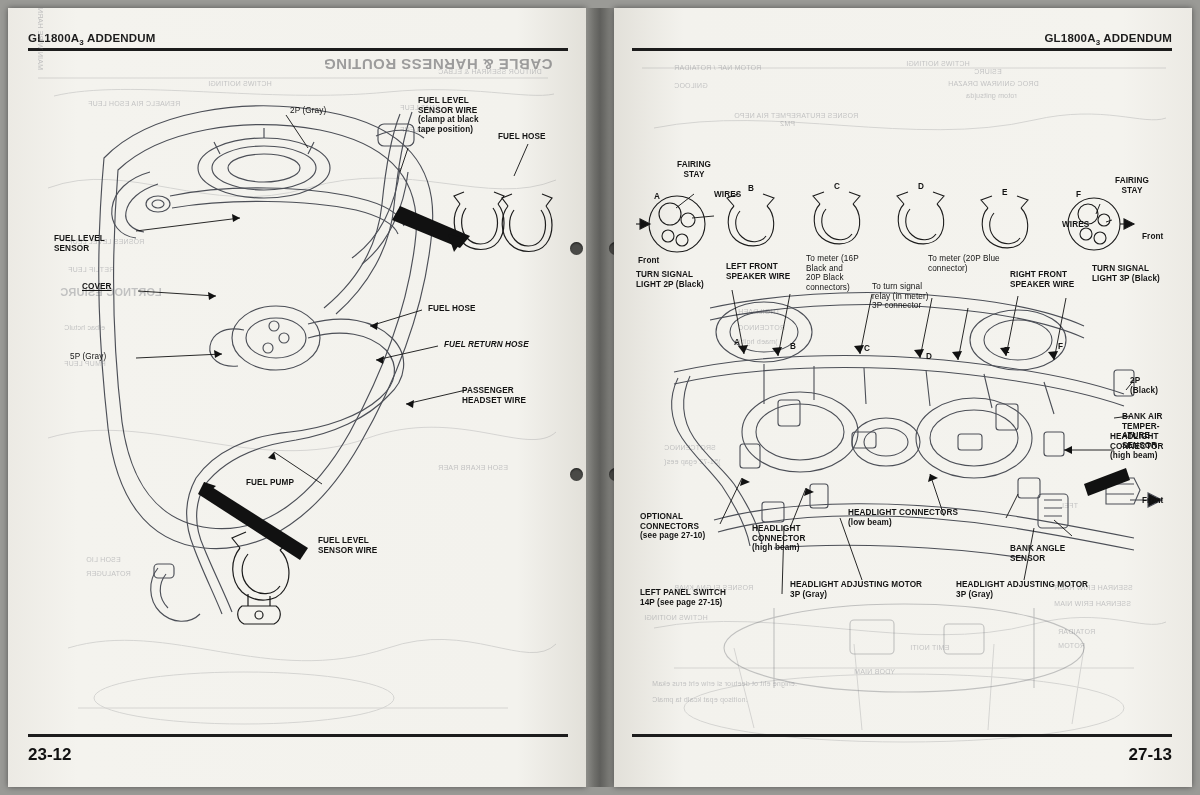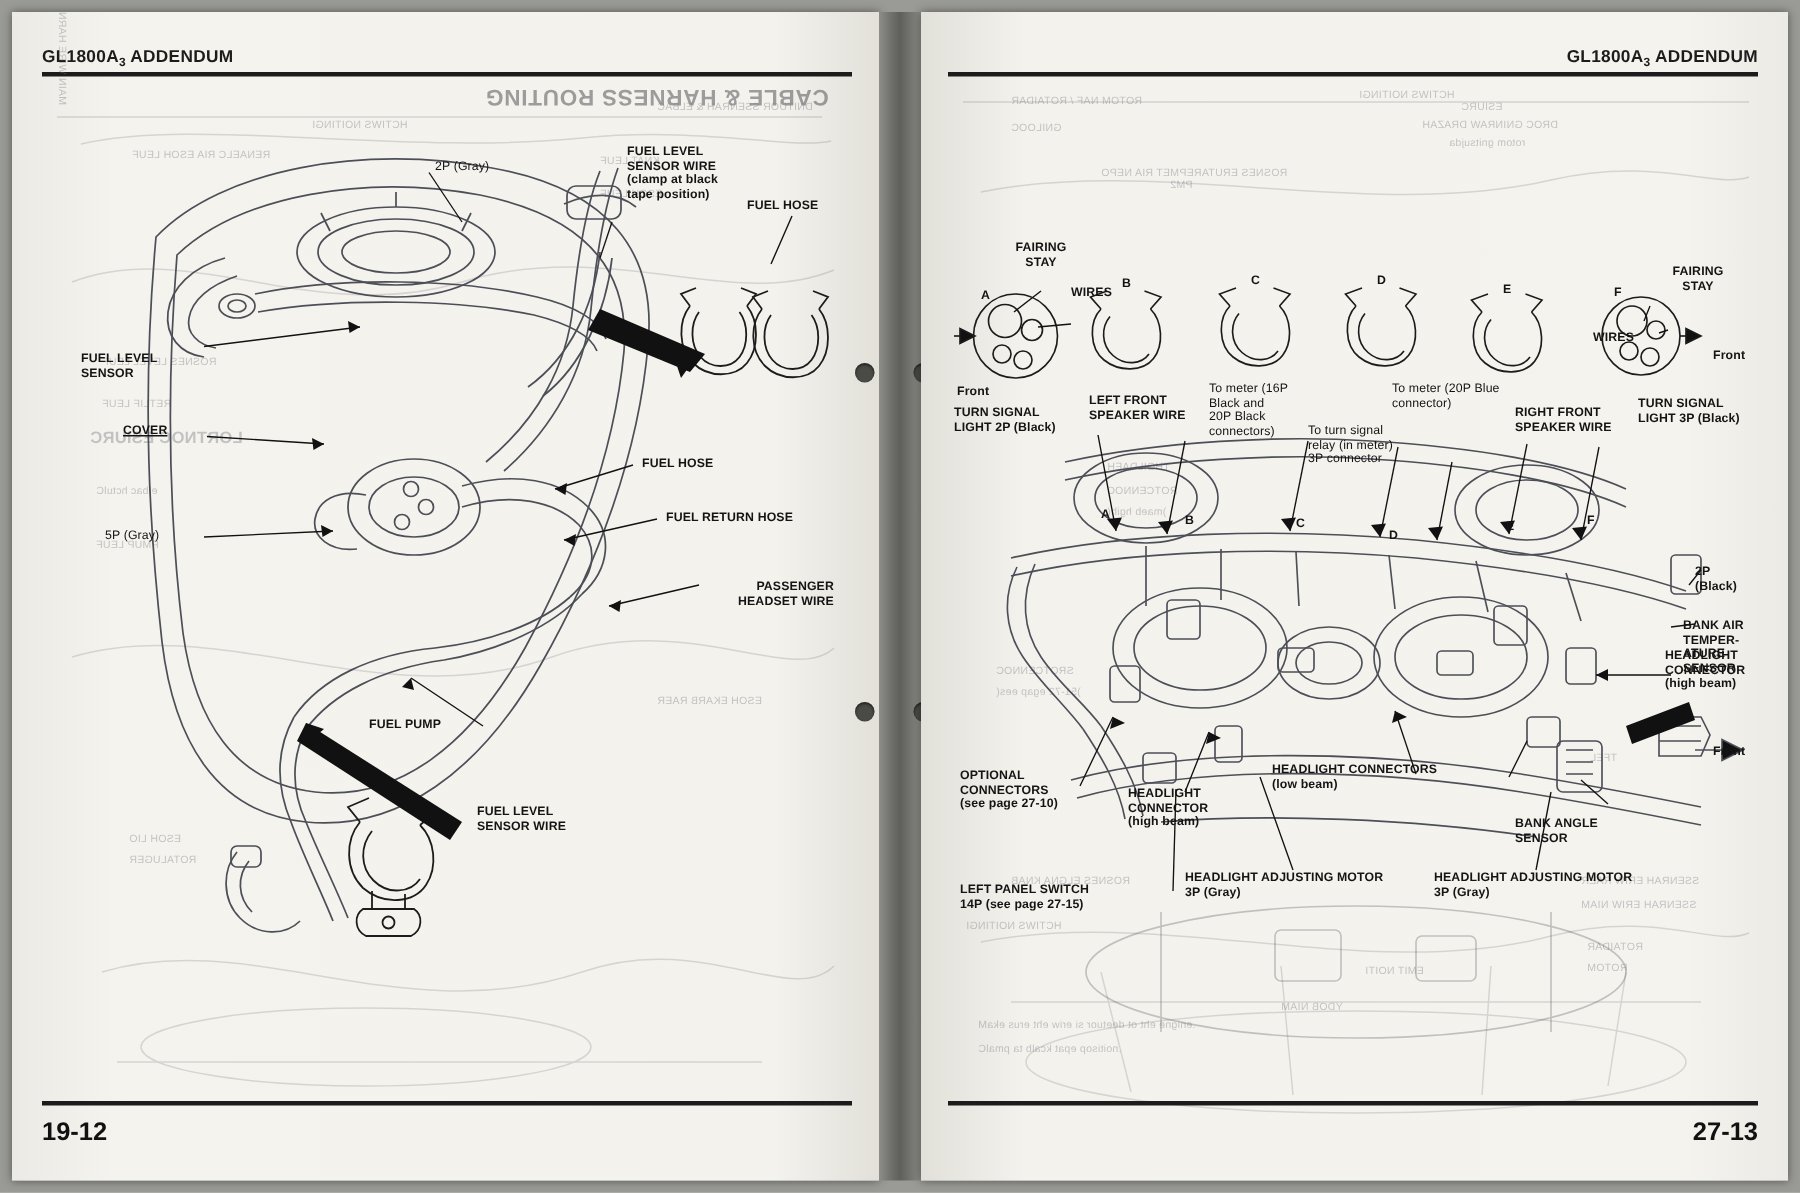--- a/index.html
+++ b/index.html
@@ -267,29 +267,29 @@
     <div class="lbl b" style="left:410px; top:88px;">FUEL LEVEL
 SENSOR WIRE
 (clamp at black
 tape position)</div>
     <div class="lbl b" style="left:490px; top:124px;">FUEL HOSE</div>
     <div class="lbl b" style="left:46px; top:226px;">FUEL LEVEL
 SENSOR</div>
     <div class="lbl b" style="left:74px; top:274px;text-decoration:underline;">COVER</div>
     <div class="lbl" style="left:62px; top:344px;">5P (Gray)</div>
     <div class="lbl b" style="left:420px; top:296px;">FUEL HOSE</div>
-    <div class="lbl b" style="left:436px; top:332px;">FUEL RETURN HOSE</div>
-    <div class="lbl b" style="left:484px; top:378px;text-align:right;">PASSENGER
+    <div class="lbl b" style="left:436px; top:332px;font-style:italic;">FUEL RETURN HOSE</div>
+    <div class="lbl b" style="left:454px; top:378px;">PASSENGER
 HEADSET WIRE</div>
     <div class="lbl b" style="left:238px; top:470px;">FUEL PUMP</div>
     <div class="lbl b" style="left:310px; top:528px;">FUEL LEVEL
 SENSOR WIRE</div>
 
     <div class="thin-rule" style="left:20px; top:726px; width:540px; height:3px; background:#1c1c1c;"></div>
-    <div class="pagenum" style="left:20px;">19-12</div>
+    <div class="pagenum" style="left:20px;">23-12</div>
   </div>
 
   <div class="gutter"></div>
   <div class="hole h1"></div>
   <div class="hole h2"></div>
   <div class="hole h3"></div>
   <div class="hole h4"></div>
 
   <div class="page page-right">
 

